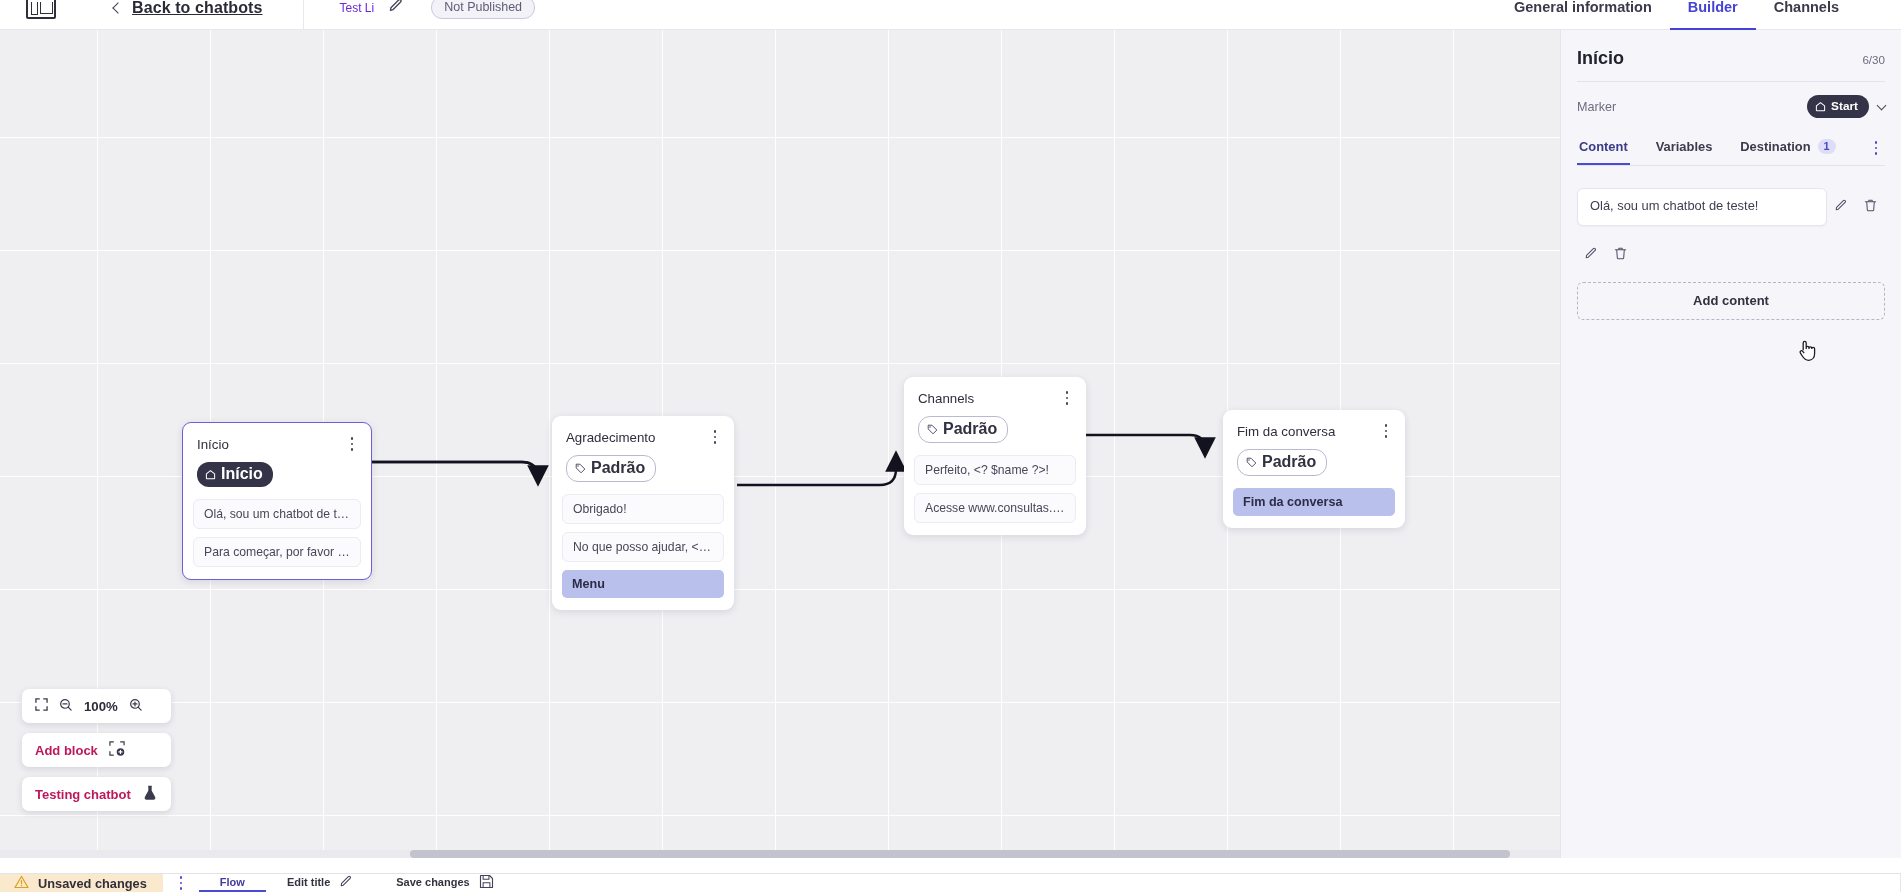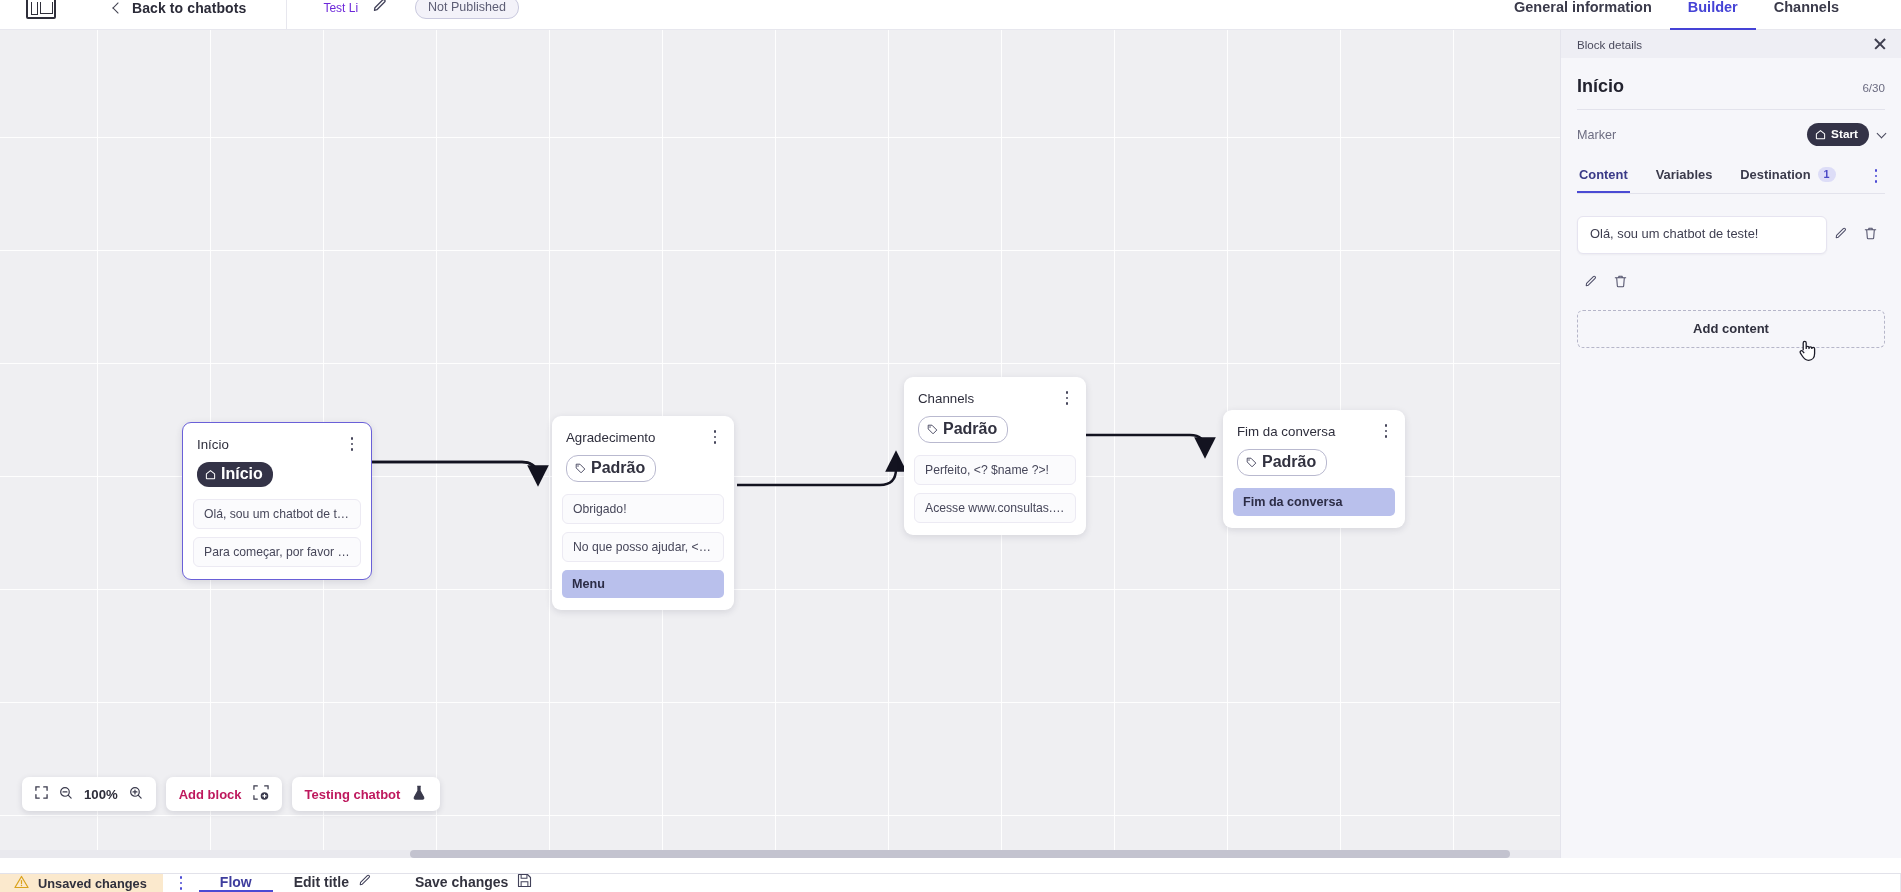--- a/index.html
+++ b/index.html
@@ -35,21 +35,21 @@
   }
   .back-wrap {
     display: flex; align-items: center; gap: 10px;
     margin-left: 58px; cursor: pointer;
   }
   .chev-left {
     width: 8px; height: 8px; border-left: 1.8px solid #41414f;
     border-bottom: 1.8px solid #41414f; transform: rotate(45deg);
     display: inline-block;
   }
-  .back-label { font-size: 14px; font-weight: 700; color: #2b2b38; letter-spacing: .1px; }
+  .back-label { font-size: 16px; font-weight: 700; color: #2b2b38; letter-spacing: .1px; text-decoration: underline; }
   .hdr-divider { width: 1px; height: 44px; background: #e7e7ee; margin-left: 40px; }
   .doc-title { margin-left: 36px; font-size: 12px; color: #6d28d9; font-weight: 400; }
   .pencil-ico { margin-left: 14px; cursor: pointer; }
   .pill-notpub {
     margin-left: 26px; border: 1px solid #c9c9de; border-radius: 11px;
     padding: 3px 12px 4px; font-size: 12.5px; color: #5d5d75; background: #f3f2f9;
   }
   .hdr-tabs { margin-left: auto; display: flex; align-items: flex-end; height: 44px; gap: 0; }
   .hdr-tab {
     font-size: 14.5px; font-weight: 600; color: #3a3a4a;
@@ -105,21 +105,21 @@
     border-radius: 6px; padding: 7px 10px; font-size: 12.2px; color: #47475a;
     white-space: nowrap; overflow: hidden; text-overflow: ellipsis;
   }
   .msg.last { margin-bottom: 12px; }
   .chip-menu {
     margin: 0 10px 12px 10px; background: #b9c0ec; border-radius: 5px;
     padding: 7px 10px; font-size: 12.6px; color: #2c2c46; font-weight: 700;
   }
 
   
-  .toolbar { position: absolute; left: 22px; bottom: 47px; display: flex; gap: 10px; z-index: 12; }
+  .toolbar { position: absolute; left: 22px; bottom: 47px; display: flex; gap: 10px; z-index: 12; flex-direction: column; }
   .tb-group {
     background: #ffffff; border-radius: 7px; height: 34px;
     box-shadow: 0 2px 6px rgba(40,40,70,.14);
     display: flex; align-items: center; padding: 0 13px; gap: 11px;
     font-size: 13px; color: #33333f; cursor: pointer;
   }
   .tb-label { font-weight: 700; font-size: 13px; color: #be185d; }
   .zoom-val { font-size: 13.2px; font-weight: 700; color: #2d2d3a; }
 
   
@@ -142,21 +142,21 @@
     background: #fbe9cd; display: flex; align-items: center; gap: 9px;
     padding: 0 16px 0 14px; font-size: 12.8px; font-weight: 700; color: #2f2f3c;
   }
   .st-kebab {
     width: 36px; display: flex; flex-direction: column; align-items: center;
     justify-content: center; gap: 3px; cursor: pointer;
   }
   .st-kebab i { width: 2.6px; height: 2.6px; border-radius: 50%; background: #4b4ad4; }
   .st-item {
     display: flex; align-items: center; gap: 9px; padding: 0 21px;
-    font-size: 14px; font-weight: 700; color: #33333f; cursor: pointer;
+    font-size: 11px; font-weight: 700; color: #33333f; cursor: pointer;
     border-bottom: 2.5px solid transparent; position: relative;
   }
   .st-item.active { color: #3e3d9e; border-bottom-color: #4b4ad4; }
   .st-end { margin-left: auto; width: 1px; background: #e6e6ee; }
 
   
   .panel {
     position: absolute; top: 30px; right: 0; width: 341px; height: 828px;
     background: #f6f6fa; border-left: 1px solid #e4e4ec;
     z-index: 20; display: flex; flex-direction: column;
@@ -403,24 +403,20 @@
       </span>
     </div>
   </div>
 </div>
 
 <div class="hscroll">
   <i></i>
 </div>
 
 <div class="panel">
-  <div class="panel-bar">
-    <span class="panel-bar-label">Block details</span>
-    <span class="x-btn"></span>
-  </div>
 
   <div class="panel-body">
     <div class="panel-title-row">
       <span class="panel-title">Início</span>
       <span class="panel-count">6/30</span>
     </div>
 
     <div class="marker-row">
       <span class="marker-label">Marker</span>
       <span class="marker-right">

